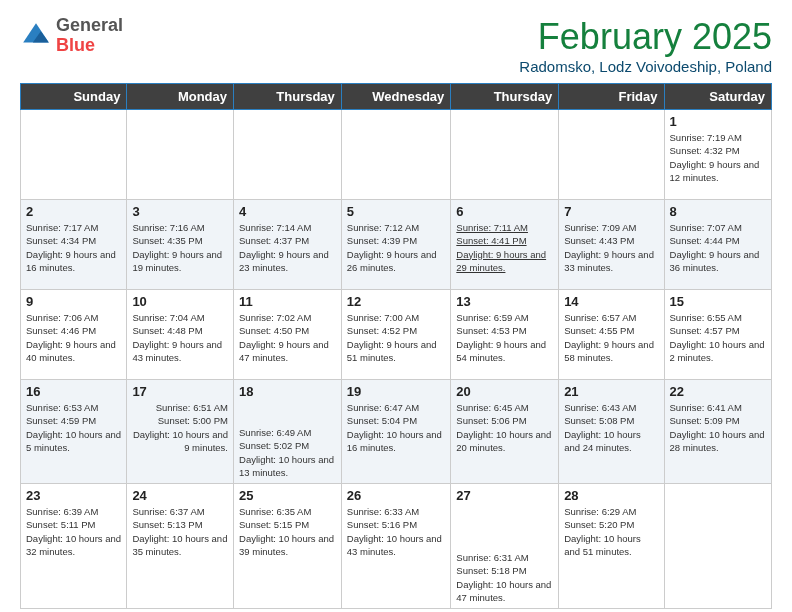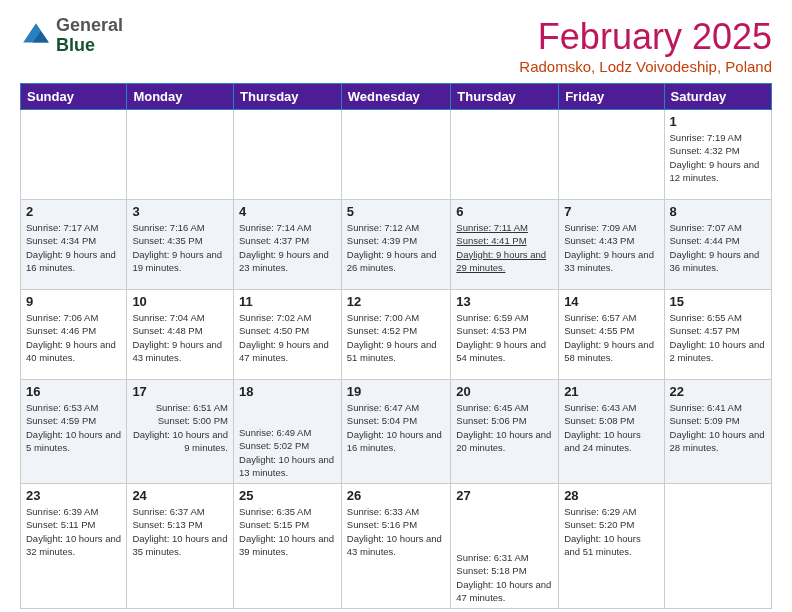--- a/index.html
+++ b/index.html
@@ -23,49 +23,49 @@
       gap: 4px;
     }
     .logo-text {
       display: flex;
       flex-direction: column;
       font-size: 18px;
       font-weight: bold;
       line-height: 1.1;
     }
     .logo-general { color: #555; }
-    .logo-blue { color: #14532d; }
+    .logo-blue { color: #ef4444; }
     .logo-icon {
       width: 32px;
       height: 32px;
     }
     .title-block {
       text-align: right;
     }
     .calendar-title {
       font-size: 36px;
       font-weight: normal;
-      color: #be185d;
+      color: #15803d;
     }
     .calendar-subtitle {
       font-size: 15px;
-      color: #c2410c;
+      color: #0c4a6e;
     }
     .calendar-table {
       width: 100%;
       border-collapse: collapse;
       border: 1px solid #ccc;
     }
     .calendar-table th {
-      background: #4c1d95;
+      background: #404040;
       color: #fff;
       font-size: 13px;
       font-weight: bold;
       padding: 5px 6px;
-      text-align: left;
+      text-align: right;
       border: 1px solid #2a7fc1;
     }
     .calendar-table td {
       border: 1px solid #ccc;
       vertical-align: top;
       padding: 4px 5px;
       width: 113px;
       min-height: 80px;
       height: 90px;
     }

